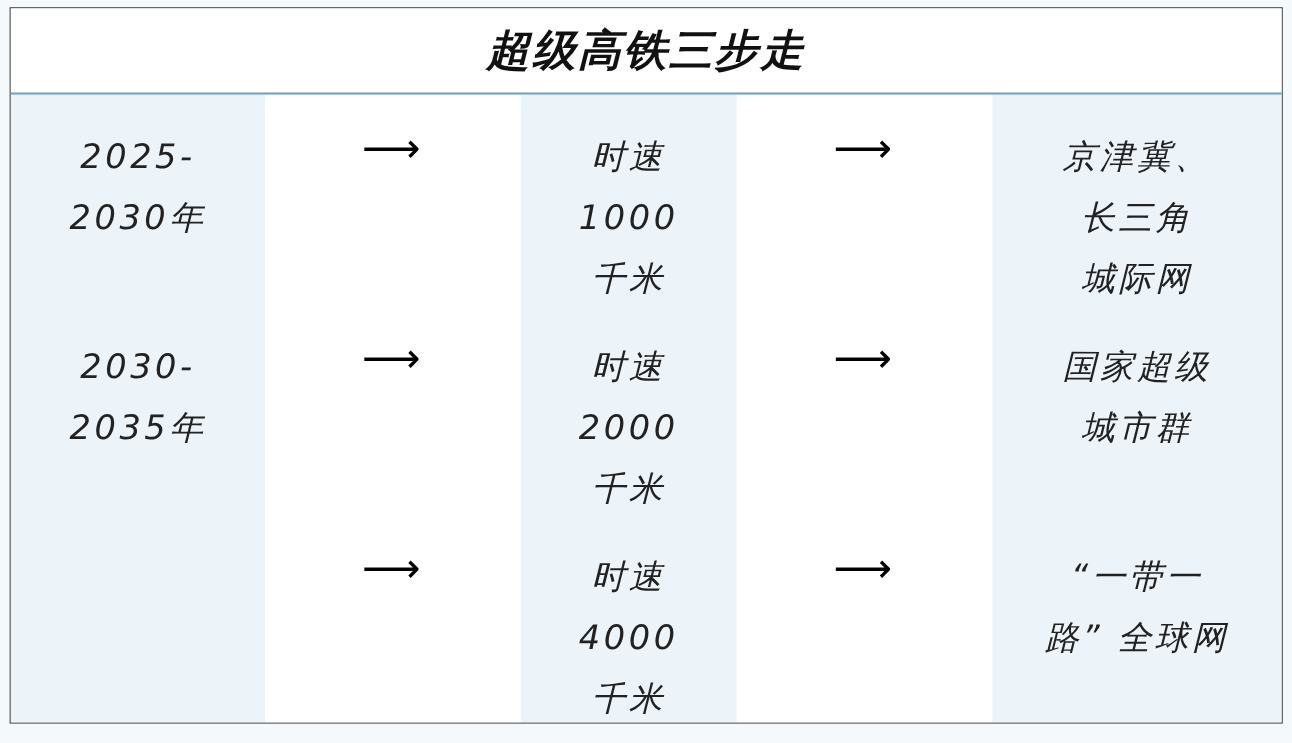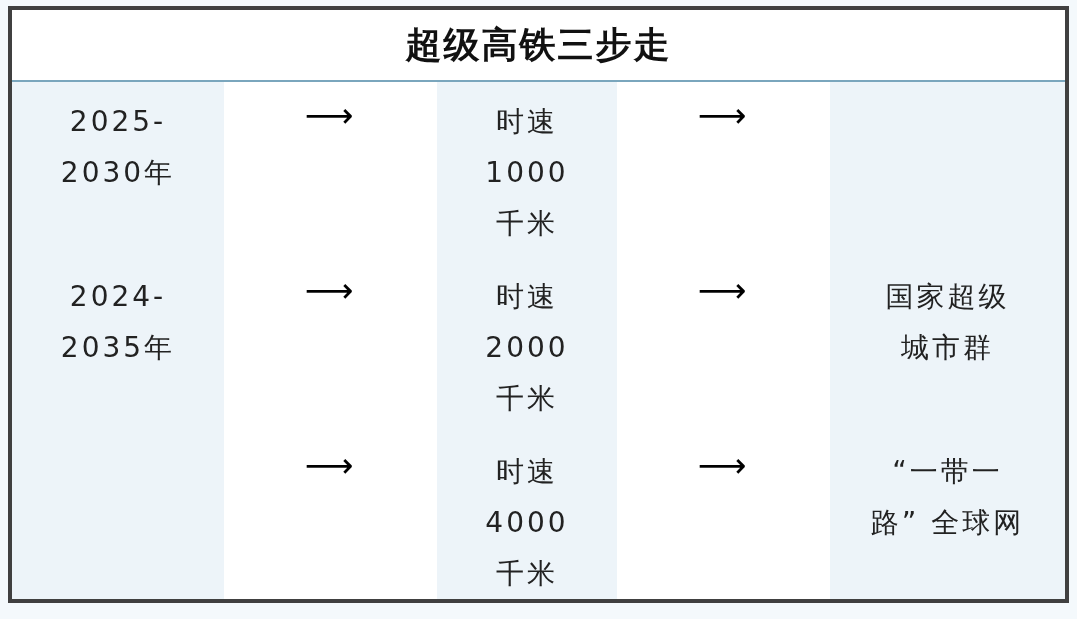--- a/index.html
+++ b/index.html
@@ -1,38 +1,38 @@
 <!DOCTYPE html>
 <html><head>
 <meta charset="utf-8">
 <style>
   html,body{margin:0;padding:0;}
   body{width:1077px;height:619px;background:#f4f9fc;position:relative;overflow:hidden;font-family:"DejaVu Sans",sans-serif;}
-  .table{position:absolute;left:8px;top:6px;width:1061px;height:597px;border:4px solid #404040;background:#fff;box-sizing:border-box;}
+  .table{position:absolute;left:8px;top:6px;width:1061px;height:597px;border:1px solid #404040;background:#fff;box-sizing:border-box;font-style:italic;}
   .title{height:70px;border-bottom:2px solid #7aa6bd;display:flex;align-items:center;justify-content:center;font-size:36px;font-weight:bold;color:#111;letter-spacing:2px;background:#fff;}
   .body{position:absolute;top:72px;left:0;right:0;bottom:0;display:flex;}
   .col{height:100%;position:relative;}
   .c0{width:212px;background:#edf4f9;}
   .c1{width:213px;background:#fff;}
   .c2{width:180px;background:#edf4f9;}
   .c3{width:213px;background:#fff;}
   .c4{flex:1;background:#edf4f9;}
-  .cell{position:absolute;left:0;right:0;text-align:center;font-size:28px;line-height:51px;color:#222;letter-spacing:3px;white-space:pre-line;}
+  .cell{position:absolute;left:0;right:0;text-align:center;font-size:28px;line-height:51px;color:#222;letter-spacing:3px;white-space:pre-line;margin-top:12px;}
   .arrow{font-size:34px;line-height:51px;color:#000;}
 </style>
 </head>
 <body>
 
 <div class="table">
   <div class="title">超级高铁三步走</div>
   <div class="body">
     <div class="col c0">
       <div class="cell" style="top:14px">2025-
 2030年</div>
-      <div class="cell" style="top:189px">2024-
+      <div class="cell" style="top:189px">2030-
 2035年</div>
     </div>
     <div class="col c1">
       <div class="cell arrow" style="top:8px">⟶</div>
       <div class="cell arrow" style="top:183px">⟶</div>
       <div class="cell arrow" style="top:358px">⟶</div>
     </div>
     <div class="col c2">
       <div class="cell" style="top:14px">时速
 1000
@@ -43,19 +43,22 @@
       <div class="cell" style="top:364px">时速
 4000
 千米</div>
     </div>
     <div class="col c3">
       <div class="cell arrow" style="top:8px">⟶</div>
       <div class="cell arrow" style="top:183px">⟶</div>
       <div class="cell arrow" style="top:358px">⟶</div>
     </div>
     <div class="col c4">
+      <div class="cell" style="top:14px">京津冀、
+长三角
+城际网</div>
       <div class="cell" style="top:189px">国家超级
 城市群</div>
       <div class="cell" style="top:364px">“一带一
 路” 全球网</div>
     </div>
   </div>
 </div>
 
 </body></html>

